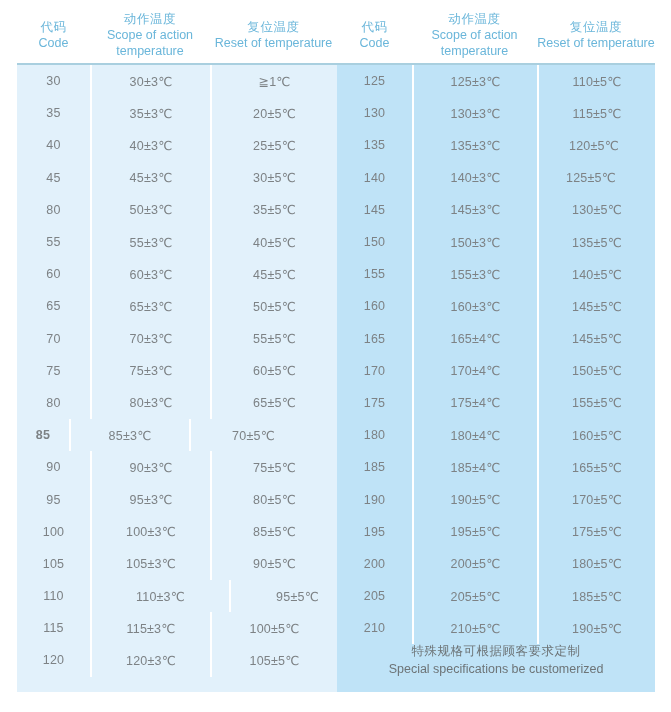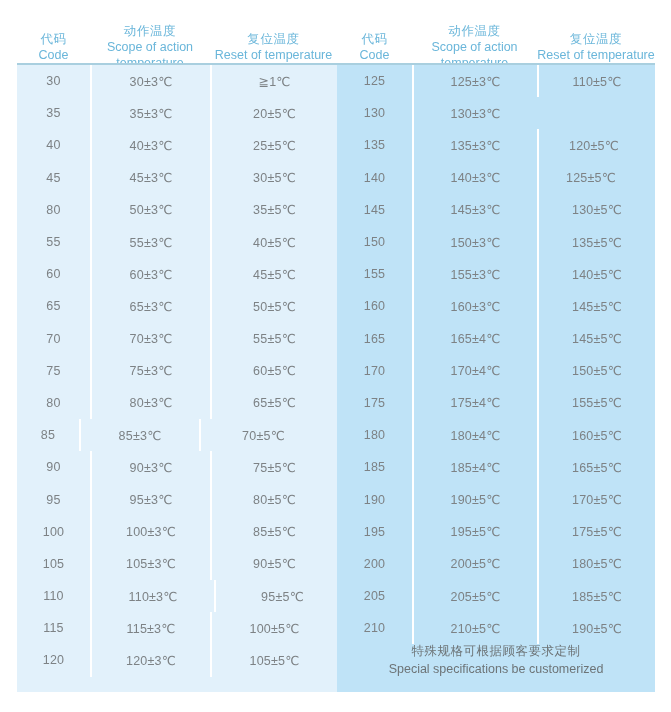--- a/index.html
+++ b/index.html
@@ -18,21 +18,21 @@
     position: relative;
     width: 671px;
     height: 712px;
     background: #ffffff;
   }
 
   
   .thead {
     position: absolute;
     left: 17px;
-    top: 12px;
+    top: 0px;
     width: 638px;
     height: 60px;
     display: flex;
   }
   .th {
     box-sizing: border-box;
     display: flex;
     flex-direction: column;
     align-items: center;
     justify-content: center;
@@ -208,21 +208,21 @@
           <div class="cell" style="width: 73px;">75</div>
           <div class="cell sep" style="width: 120px;">75±3℃</div>
           <div class="cell sep" style="width: 127px;">60±5℃</div>
         </div>
         <div class="row">
           <div class="cell" style="width: 73px;">80</div>
           <div class="cell sep" style="width: 120px;">80±3℃</div>
           <div class="cell sep" style="width: 127px;">65±5℃</div>
         </div>
         <div class="row">
-          <div class="cell" style="width: 62px;">85</div>
+          <div class="cell" style="width: 52px; font-weight: bold;">85</div>
           <div class="cell sep" style="width: 120px;">85±3℃</div>
           <div class="cell sep" style="width: 127px;">70±5℃</div>
         </div>
         <div class="row">
           <div class="cell" style="width: 73px;">90</div>
           <div class="cell sep" style="width: 120px;">90±3℃</div>
           <div class="cell sep" style="width: 127px;">75±5℃</div>
         </div>
         <div class="row">
           <div class="cell" style="width: 73px;">95</div>
@@ -234,21 +234,21 @@
           <div class="cell sep" style="width: 120px;">100±3℃</div>
           <div class="cell sep" style="width: 127px;">85±5℃</div>
         </div>
         <div class="row">
           <div class="cell" style="width: 73px;">105</div>
           <div class="cell sep" style="width: 120px;">105±3℃</div>
           <div class="cell sep" style="width: 127px;">90±5℃</div>
         </div>
         <div class="row">
           <div class="cell" style="width: 73px;">110</div>
-          <div class="cell sep" style="width: 124px;">110±3℃</div>
+          <div class="cell sep" style="width: 139px;">110±3℃</div>
           <div class="cell sep" style="width: 108px; padding-left: 27px;">95±5℃</div>
         </div>
         <div class="row">
           <div class="cell" style="width: 73px;">115</div>
           <div class="cell sep" style="width: 120px;">115±3℃</div>
           <div class="cell sep" style="width: 127px;">100±5℃</div>
         </div>
         <div class="row">
           <div class="cell" style="width: 73px;">120</div>
           <div class="cell sep" style="width: 120px;">120±3℃</div>
@@ -257,20 +257,21 @@
       </div>
     <div class="half half-right" id="right-half">
         <div class="row">
           <div class="cell" style="width: 75px;">125</div>
           <div class="cell sep" style="width: 125px;">125±3℃</div>
           <div class="cell sep" style="width: 118px;">110±5℃</div>
         </div>
         <div class="row">
           <div class="cell" style="width: 75px;">130</div>
           <div class="cell sep" style="width: 125px;">130±3℃</div>
+          <div class="cell sep" style="width: 118px;">115±5℃</div>
         </div>
         <div class="row">
           <div class="cell" style="width: 75px;">135</div>
           <div class="cell sep" style="width: 125px;">135±3℃</div>
           <div class="cell sep" style="width: 100px; padding-left: 12px;">120±5℃</div>
         </div>
         <div class="row">
           <div class="cell" style="width: 75px;">140</div>
           <div class="cell sep" style="width: 125px;">140±3℃</div>
           <div class="cell sep" style="width: 106px;">125±5℃</div>

